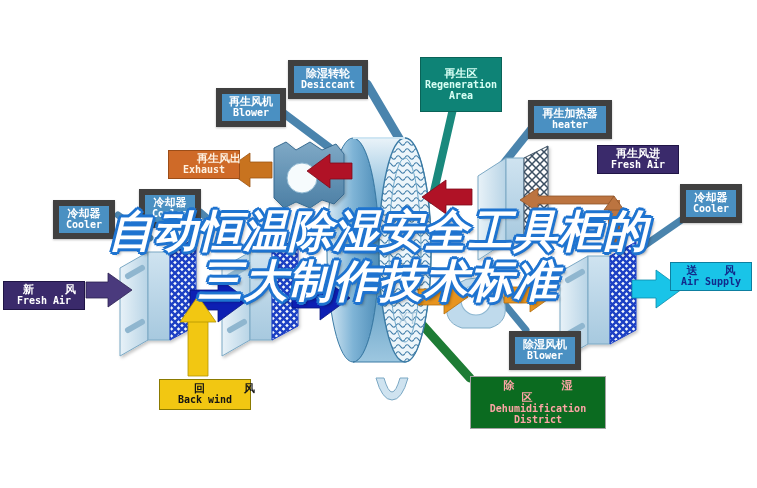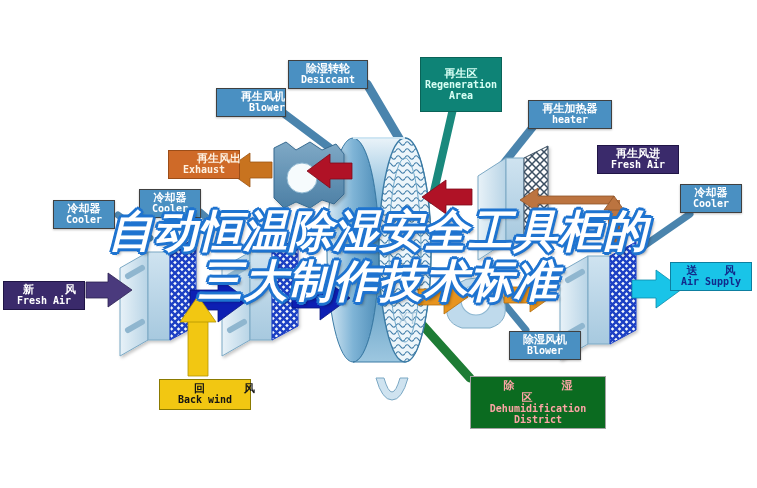--- a/index.html
+++ b/index.html
@@ -9,21 +9,21 @@
 
   
   .label{position:absolute;box-sizing:border-box;text-align:center;line-height:1.08;
          white-space:nowrap;letter-spacing:0px;}
   .label .cn{display:block;font-family:"Liberation Sans","DejaVu Sans",sans-serif;
              font-weight:700;}
   .label .en{display:block;font-family:"DejaVu Sans Mono","Liberation Mono",monospace;
              font-weight:700;}
 
   
-  .lbl-blue{background:#4a90c2;color:#ffffff;border:1px solid #404040;
+  .lbl-blue{background:#4a90c2;color:#ffffff;border:6px solid #404040;
             box-shadow:0 1px 2px rgba(0,0,0,.25);}
   .lbl-blue .cn{font-size:11px;}
   .lbl-blue .en{font-size:10px;}
 
   
   .lbl-teal{background:#0e8376;color:#d7fff4;border:1px solid #0a6358;}
   .lbl-teal .cn{font-size:11px;}
   .lbl-teal .en{font-size:10px;}
 
   
@@ -227,21 +227,21 @@
     <g>
       <path d="M632,290 l0,8 l24,0 l0,10 l26,-19 l-26,-19 l0,10 l-24,0 l0,10 Z" fill="#19c4e8" stroke="#0d8aa8" stroke-width="0.8"></path>
     </g>
   </svg>
 
   <div class="label lbl-blue" style="left:288px;top:60px;width:80px;padding:2px 0;">
     <span class="cn">除湿转轮</span>
     <span class="en">Desiccant</span>
   </div>
 
-  <div class="label lbl-blue" style="left:216px;top:88px;width:70px;padding:2px 0;text-align:right;">
+  <div class="label lbl-blue" style="left:216px;top:88px;width:70px;padding:2px 0;">
     <span class="cn">再生风机</span>
     <span class="en">Blower</span>
   </div>
 
   <div class="label lbl-teal" style="left:420px;top:57px;width:82px;padding:10px 2px;white-space:normal;">
     <span class="cn">再生区</span>
     <span class="en" style="white-space:normal;">Regeneration Area</span>
   </div>
 
   <div class="label lbl-blue" style="left:528px;top:88px;width:84px;padding:2px 0;margin-top:12px;">

